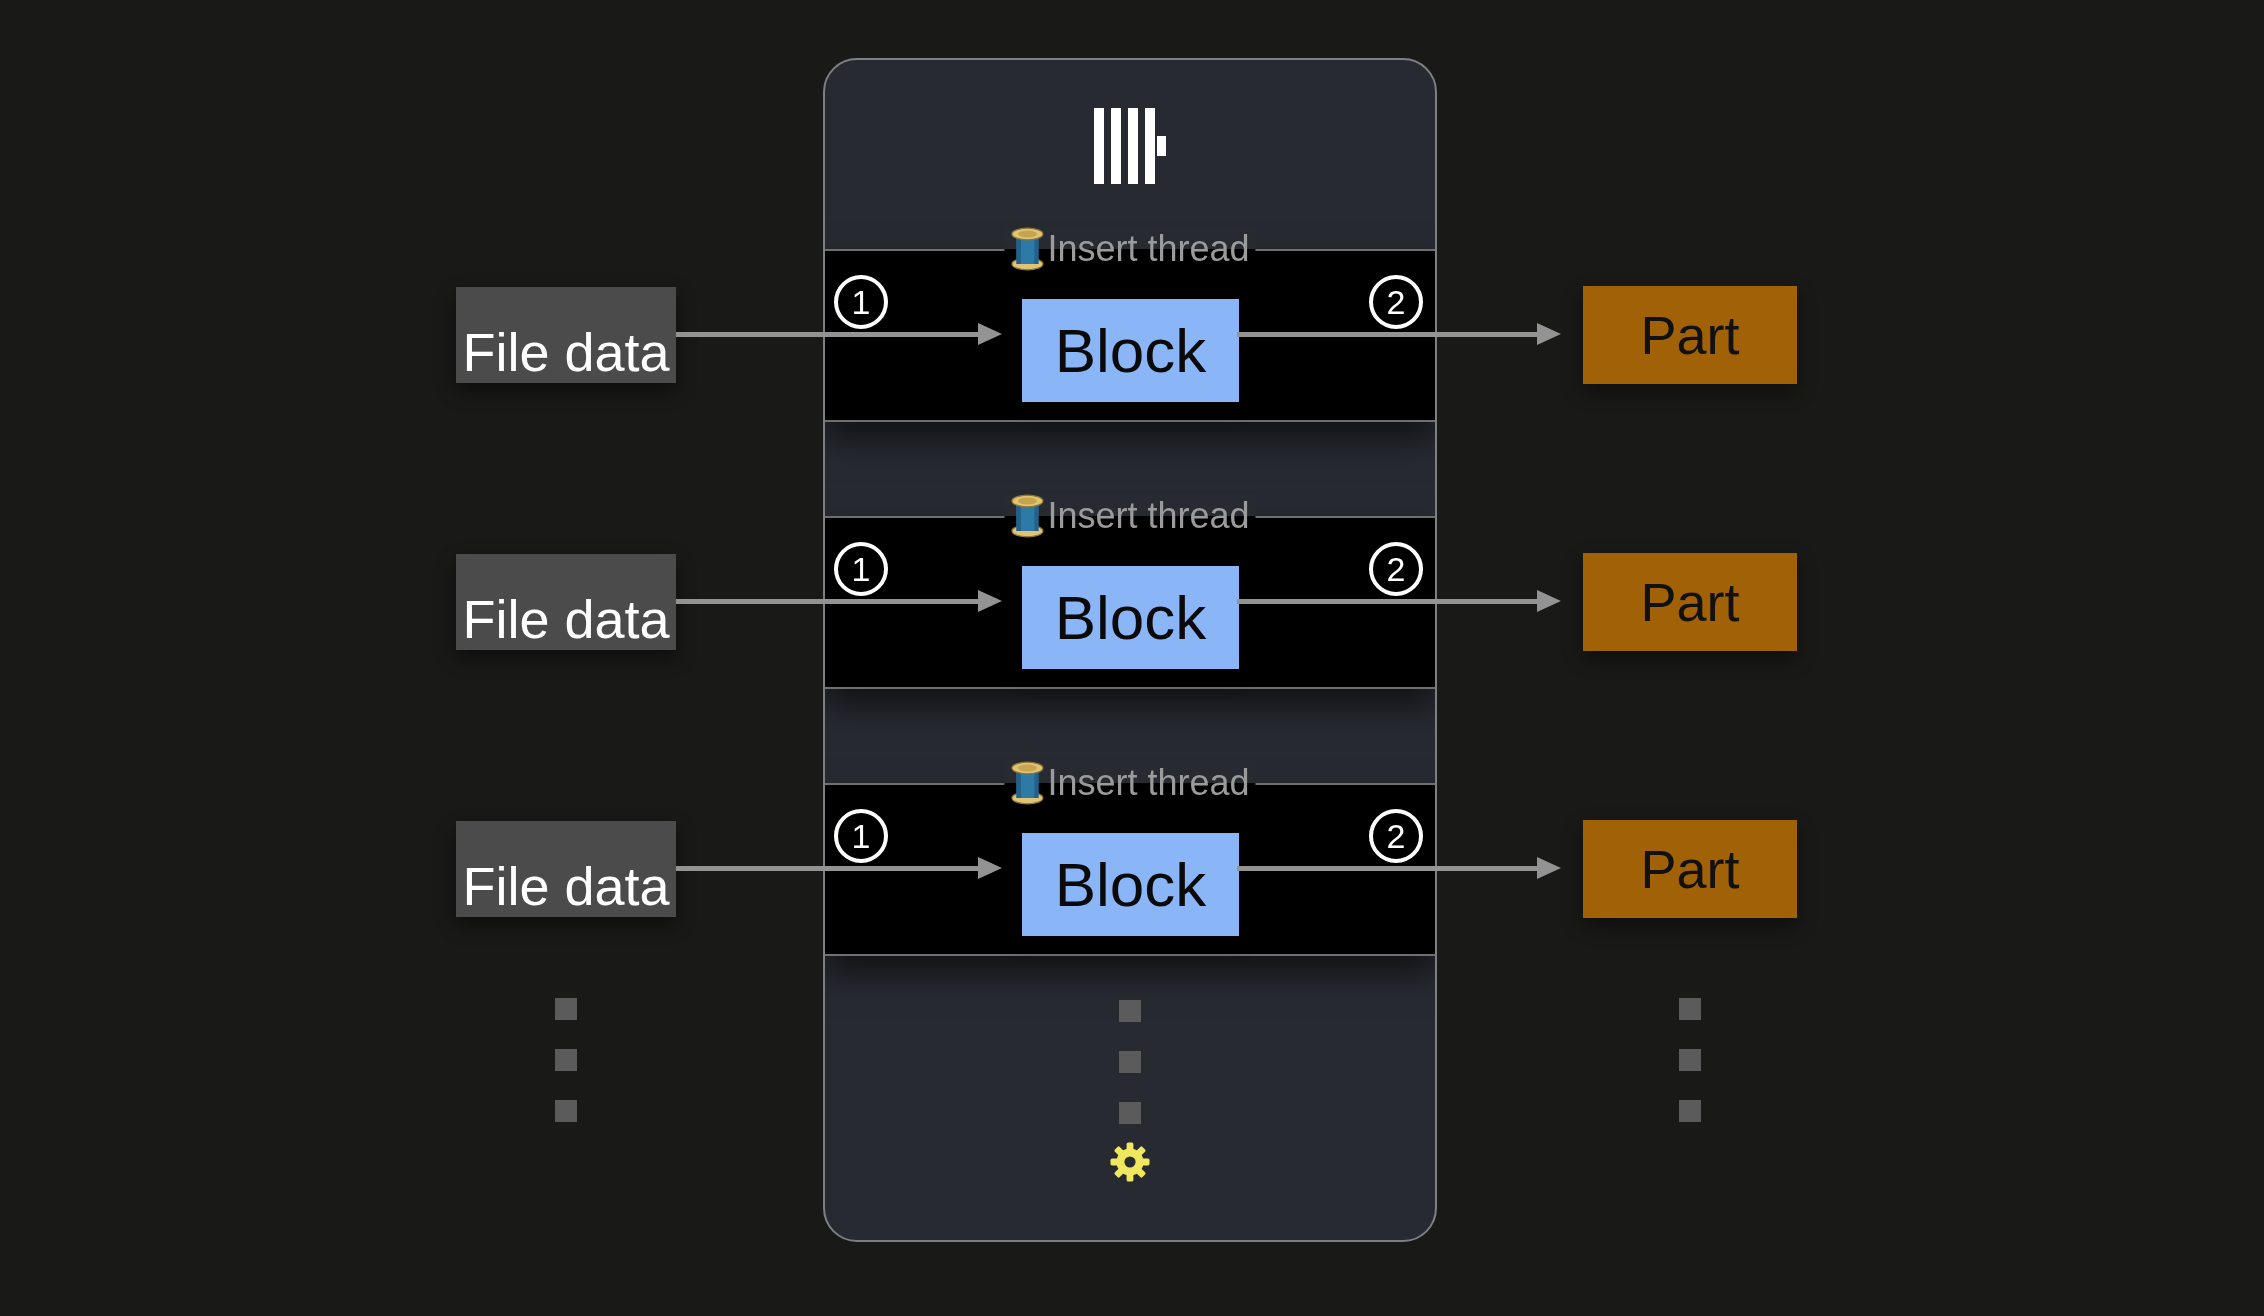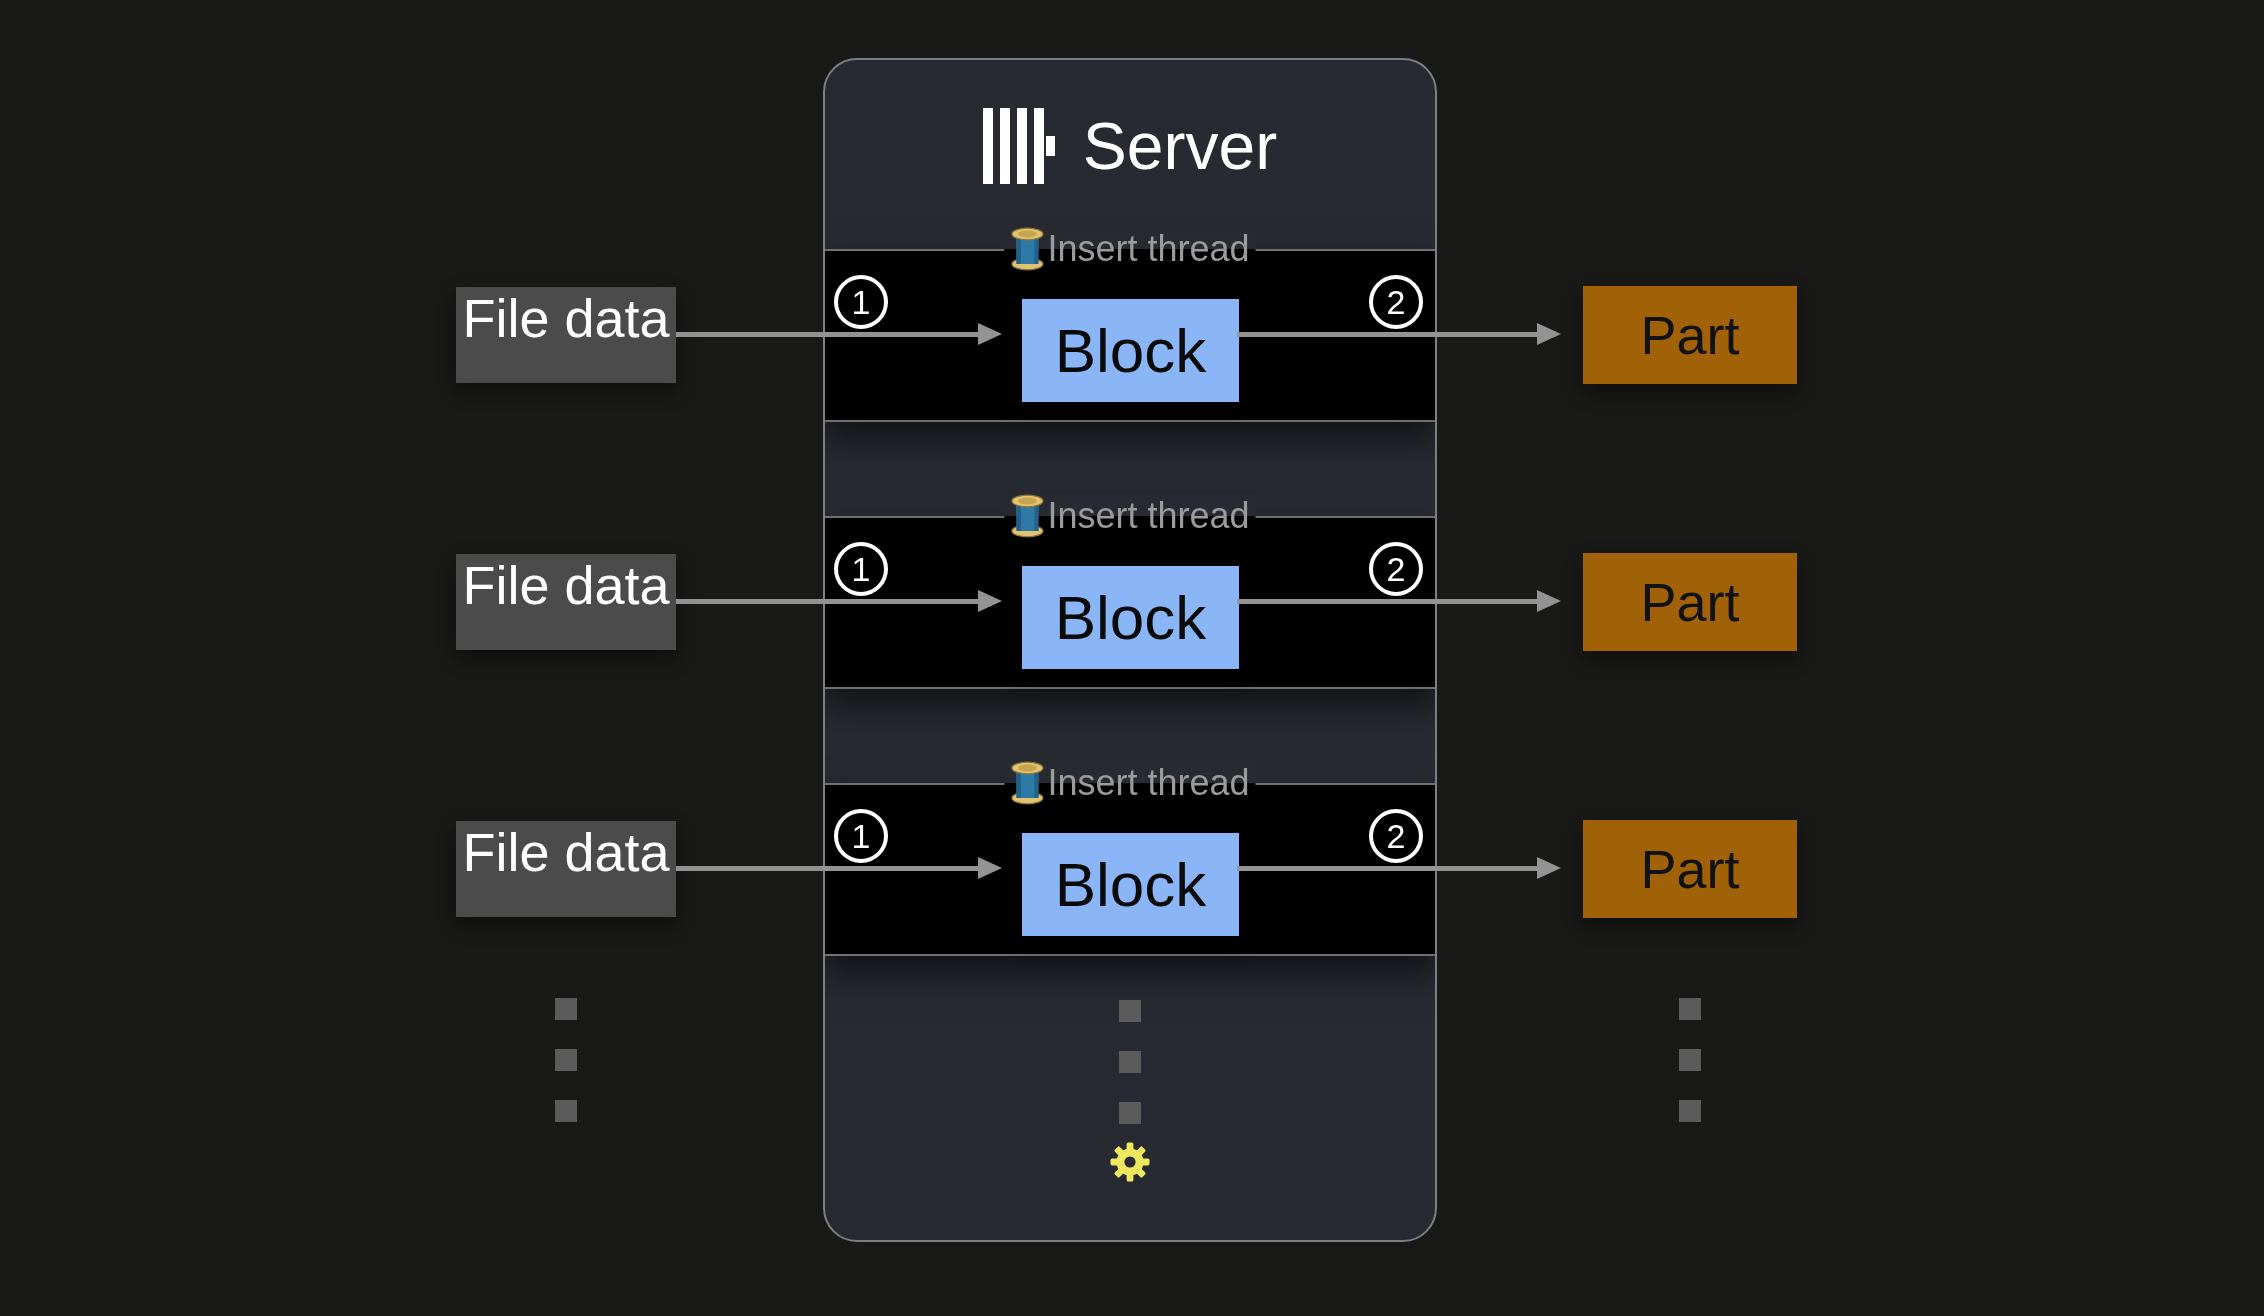--- a/index.html
+++ b/index.html
@@ -38,21 +38,21 @@
   .step-in{left:9px;}
   .step-out{right:12px;}
   .block-box{
     position:absolute;left:197px;top:48px;width:217px;height:103px;background:#8ab5f7;
     display:flex;align-items:center;justify-content:center;color:#0a0a0a;font-size:62px;
     box-shadow:0 8px 18px rgba(0,0,0,.35);
   }
   
   .file-box{
     position:absolute;left:456px;width:220px;height:96px;background:#4b4b4b;
-    display:flex;align-items:flex-start;justify-content:center;color:#ffffff;font-size:54px;
+    display:flex;align-items:flex-end;justify-content:center;color:#ffffff;font-size:54px;
     box-shadow:0 8px 18px rgba(0,0,0,.45);z-index:4;
   }
   .part-box{
     position:absolute;left:1583px;width:214px;height:98px;background:#a16207;
     display:flex;align-items:center;justify-content:center;color:#111111;font-size:54px;
     box-shadow:0 8px 18px rgba(0,0,0,.45);z-index:4;
   }
   
   .arrow{position:absolute;height:5px;background:#939393;z-index:10;}
   .arrow::after{
@@ -79,21 +79,20 @@
     <div class="server-title">
       <span>
         <svg width="72" height="76" viewBox="0 0 72 76">
           <rect x="0" y="0" width="10" height="76" fill="#ffffff"></rect>
           <rect x="17" y="0" width="10" height="76" fill="#ffffff"></rect>
           <rect x="34" y="0" width="10" height="76" fill="#ffffff"></rect>
           <rect x="51" y="0" width="10" height="76" fill="#ffffff"></rect>
           <rect x="63" y="28" width="9" height="20" fill="#ffffff"></rect>
         </svg>
       </span>
-      <span class="title-text">Server</span>
     </div>
 
     <div class="thread" style="top:189px">
       <div class="thread-label">
         <span>
           <svg width="34" height="44" viewBox="0 0 34 44">
             <ellipse cx="17" cy="37" rx="15.5" ry="5.8" fill="#e0c474" stroke="#8f7636" stroke-width="1.2"></ellipse>
             <rect x="6" y="7" width="22" height="30" fill="#2d7aa6"></rect>
             <rect x="6" y="7" width="4.5" height="30" fill="#23618a"></rect>
             <rect x="24" y="7" width="4" height="30" fill="#23618a"></rect>

